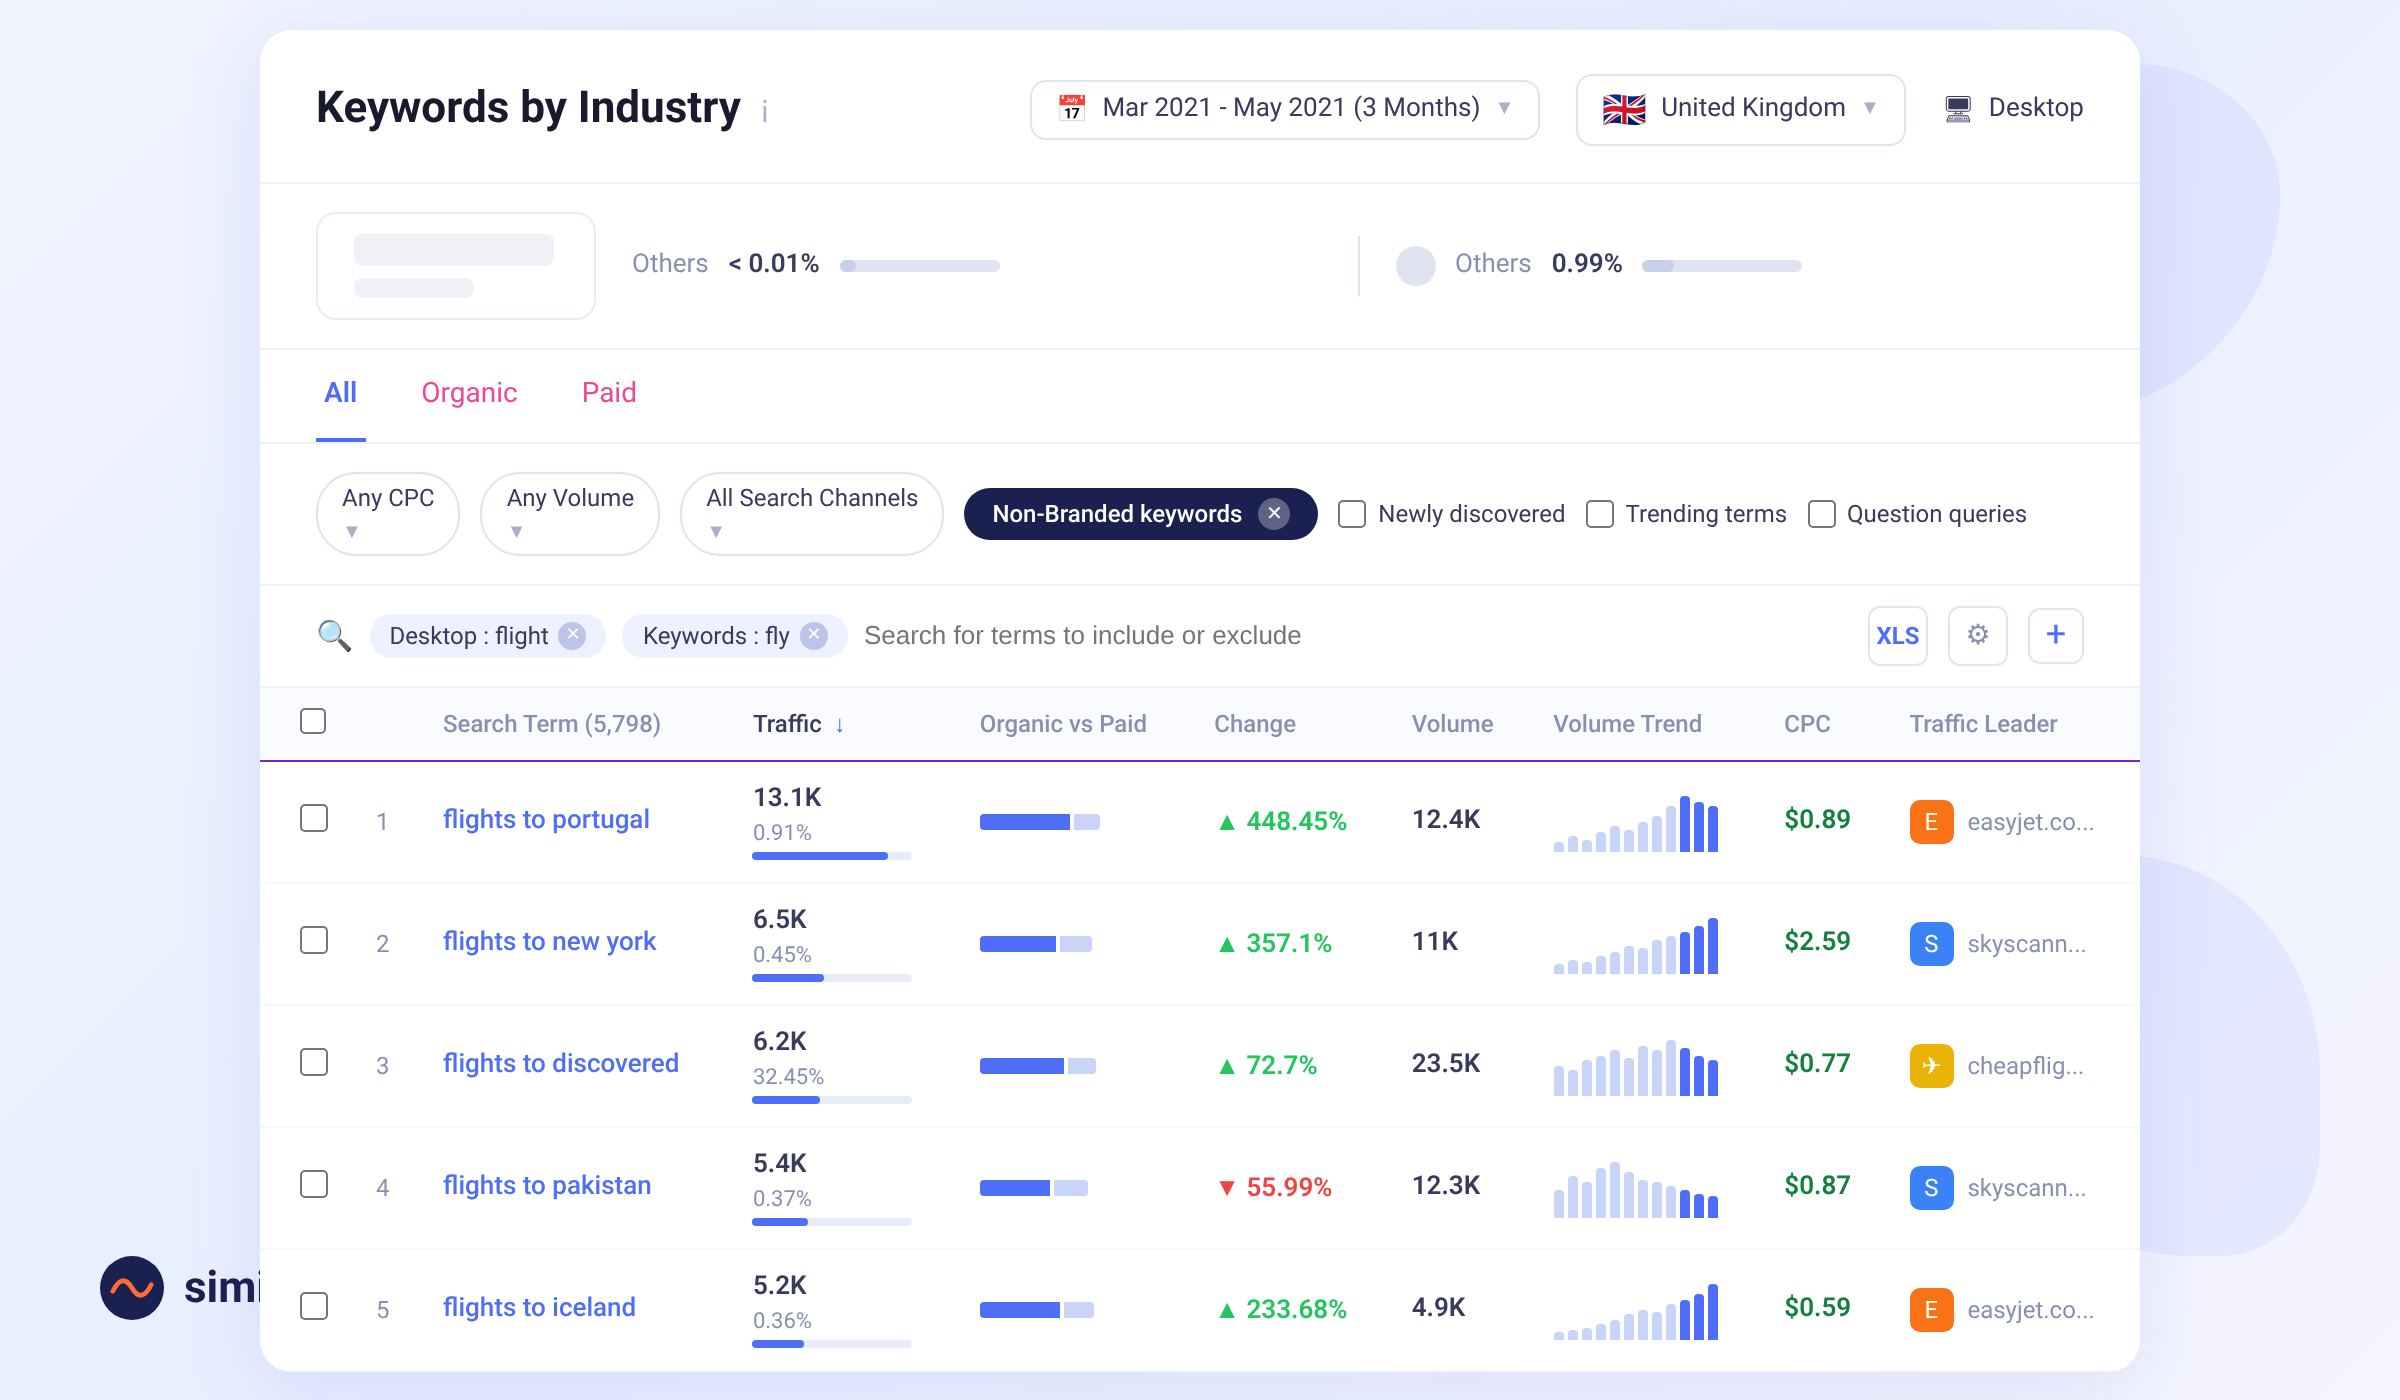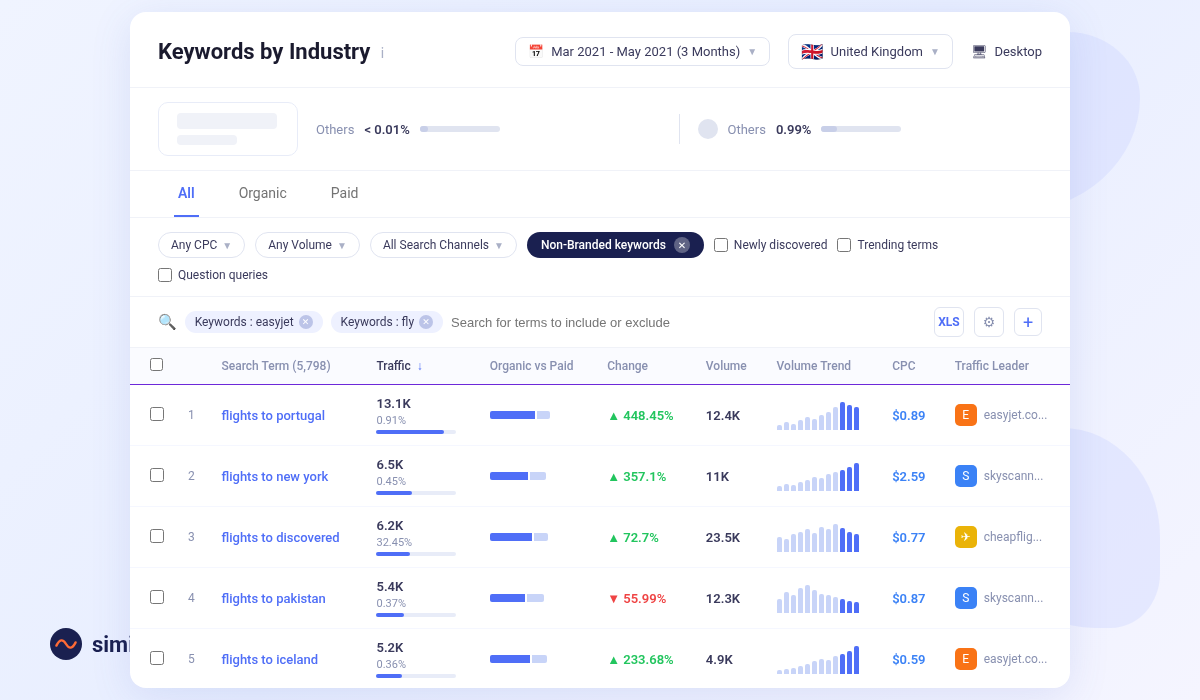--- a/index.html
+++ b/index.html
@@ -151,57 +151,57 @@
     }
     .summary-bar-fill {
       height: 100%;
       background: #c8cfe8;
       border-radius: 3px;
     }
     
     .tabs-row {
       display: flex;
       align-items: center;
-      padding: 0 44px;
+      padding: 0 28px;
       border-bottom: 1px solid #f0f2f8;
-      gap: 36px;
+      gap: 24px;
     }
     .tab {
       padding: 14px 4px;
       font-size: 14px;
-      color: #737373;
+      color: #ec4899;
       cursor: pointer;
       border-bottom: 2px solid transparent;
       transition: color 0.2s;
     }
     .tab.active {
       color: #4f6ef7;
       border-bottom: 2px solid #4f6ef7;
       font-weight: 600;
     }
     
     .filters-row {
       display: flex;
       align-items: center;
       padding: 14px 28px;
       gap: 10px;
       border-bottom: 1px solid #f0f2f8;
       flex-wrap: wrap;
     }
     .filter-chip {
       display: flex;
-      align-items: center;
       gap: 5px;
       border: 1px solid #e0e4f0;
       border-radius: 20px;
       padding: 5px 12px;
       font-size: 12px;
       color: #3a3a5c;
       cursor: pointer;
       background: #fff;
+      flex-direction: column;
     }
     .filter-chip .chevron {
       color: #aab0c6;
       font-size: 10px;
     }
     .filter-chip-dark {
       display: flex;
       align-items: center;
       gap: 8px;
       background: #1a2050;
@@ -352,21 +352,21 @@
       gap: 2px;
       height: 30px;
     }
     .mini-bar {
       width: 5px;
       background: #4f6ef7;
       border-radius: 2px 2px 0 0;
       min-height: 3px;
     }
     .mini-bar.light { background: #c8d4f8; }
-    .cpc-val { font-weight: 600; color: #3b82f6; }
+    .cpc-val { font-weight: 600; color: #15803d; }
     .leader-cell { display: flex; align-items: center; gap: 7px; }
     .leader-icon {
       width: 22px; height: 22px;
       border-radius: 5px;
       display: flex; align-items: center; justify-content: center;
       font-size: 12px;
       color: #fff;
     }
     .leader-icon.orange { background: #f97316; }
     .leader-icon.blue { background: #3b82f6; }
@@ -482,21 +482,21 @@
       </label>
       <label class="checkbox-filter">
         <input type="checkbox" style="">
         <span>Question queries</span>
       </label>
     </div>
 
     <div class="search-row">
       <span class="search-icon-wrap">🔍</span>
       <div class="keyword-tag">
-        <span>Keywords : easyjet</span>
+        <span>Desktop : flight</span>
         <span class="remove">✕</span>
       </div>
       <div class="keyword-tag">
         <span>Keywords : fly</span>
         <span class="remove">✕</span>
       </div>
       <input class="search-input" type="text" placeholder="Search for terms to include or exclude" style="">
       <div class="search-actions">
         <div class="icon-btn" title="Export Excel">
           <span style="font-size:12px;font-weight:700;color:#4f6ef7;">XLS</span>

